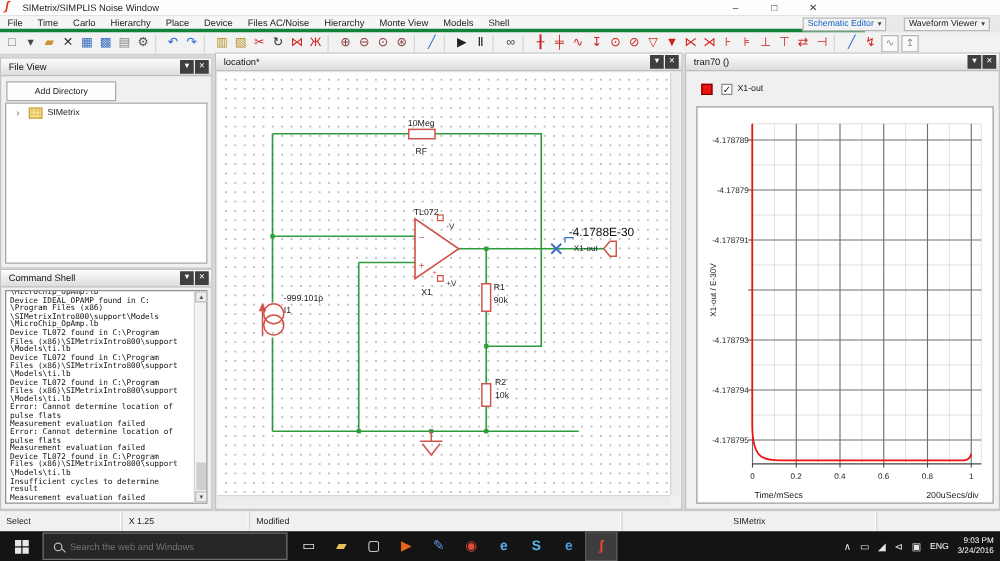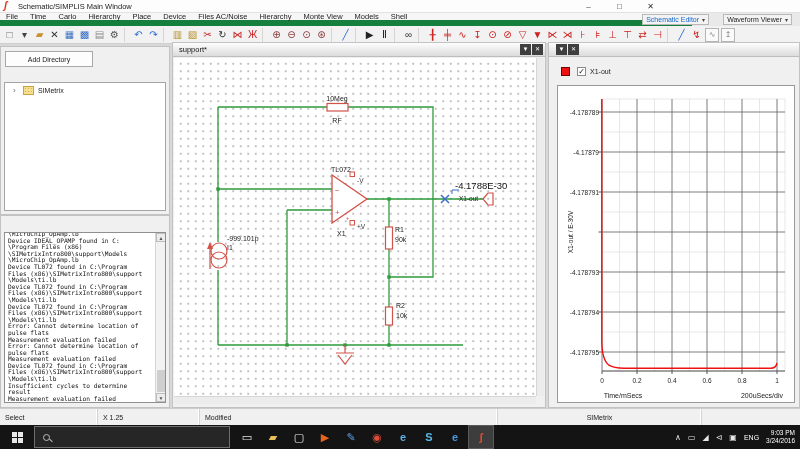--- a/index.html
+++ b/index.html
@@ -6,21 +6,21 @@
 *{box-sizing:border-box;margin:0;padding:0}
 html,body{width:800px;height:449px;overflow:hidden}
 body{position:relative;background:#e9e9e9;font-family:"Liberation Sans","DejaVu Sans",sans-serif;color:#1a1a1a}
 
 #titlebar{position:absolute;left:0;top:0;width:800px;height:13px;background:#fdfdfd;border-bottom:1px solid #e2e2e2;display:flex;align-items:center}
 #app-logo{width:10px;margin-left:4px;color:#e03418;font-weight:bold;font-style:italic;font-size:10px;line-height:10px}
 #title-text{font-size:7.5px;margin-left:4px;color:#222}
 #win-controls{position:absolute;left:573px;top:0;width:95px;height:13px;display:flex}
 .win-btn{width:31px;text-align:center;font-size:8px;line-height:13px;color:#333}
 
-#menubar{position:absolute;left:0;top:13px;width:692px;height:13px;background:#f6f6f6;border-bottom:6px solid #15803d;display:flex;align-items:center}
+#menubar{position:absolute;left:0;top:13px;width:692px;height:13px;background:#f6f6f6;border-bottom:3px solid #15803d;display:flex;align-items:center}
 .menu-item{font-size:7.5px;padding:0 6px;line-height:13px;color:#222}
 #view-tabs{position:absolute;right:8px;top:14px;display:flex;gap:14px}
 .view-tab{height:11px;border:1px solid #b8b8b8;background:#f3f3f3;display:flex;align-items:center;padding:0 3px;font-size:7px}
 .view-tab .arrow{margin-left:3px;font-size:6px;color:#444}
 #tab-schematic span.lbl{color:#1464c8}
 #tab-waveform span.lbl{color:#222}
 
 #toolbar{position:absolute;left:0;top:26px;width:800px;height:18px;background:#f2f2f2;border-bottom:1px solid #cfcfcf;display:flex;align-items:center;padding-left:2px}
 .ticon{display:inline-block;width:15px;height:16px;text-align:center;font-size:10px;line-height:16px}
 .ticon.boxed{border:1px solid #b5b5b5;background:#fafafa;height:14px;line-height:12px;font-size:8px;width:14px;margin:0 1px}
@@ -84,21 +84,21 @@
 .tray-ic{color:#e6e6e6;font-size:8px}
 #tray-lang{color:#fff;font-size:7px}
 #tray-clock{color:#fff;font-size:6.5px;line-height:8px;text-align:right;margin-right:3px}
 svg text{font-family:"Liberation Sans","DejaVu Sans",sans-serif}
 </style>
 </head>
 <body>
 
 <div id="titlebar">
   <span id="app-logo">ʃ</span>
-  <span id="title-text">Schematic/SIMPLIS Main Window</span>
+  <span id="title-text">SIMetrix/SIMPLIS Noise Window</span>
   <span id="win-controls">
     <span class="win-btn">–</span>
     <span class="win-btn">□</span>
     <span class="win-btn">✕</span>
   </span>
 </div>
 
 <div id="menubar">
   <span id="menu-items" style="display:flex">
       <span class="menu-item">File</span>
@@ -178,44 +178,54 @@
       <span class="ticon" style="color: rgb(46, 107, 214);">╱</span>
       <span class="ticon" style="color: rgb(204, 34, 34);">↯</span>
       <span class="ticon boxed" style="color: rgb(136, 136, 136);">∿</span>
       <span class="ticon boxed" style="color: rgb(136, 136, 136);">↥</span>
     </span>
 </div>
 
 <div id="main">
 
   <div class="panel" id="file-view">
+    <div class="phead">
+      <span class="ptitle">File View</span>
+      <span class="ph-btn">▼</span>
+      <span class="ph-btn">✕</span>
+    </div>
     <div id="add-dir-btn">Add Directory</div>
     <div id="file-tree">
       <div class="tree-row">
         <span class="tree-chevron">›</span>
         <span class="folder-ic"></span>
         <span class="tree-label">SIMetrix</span>
       </div>
     </div>
   </div>
 
   <div class="panel" id="command-shell">
+    <div class="phead">
+      <span class="ptitle">Command Shell</span>
+      <span class="ph-btn">▼</span>
+      <span class="ph-btn">✕</span>
+    </div>
     <div id="shell-box">
       <div id="shell-lines"><div class="sline">\MicroChip_OpAmp.lb</div><div class="sline">Device IDEAL_OPAMP found in C:</div><div class="sline">\Program Files (x86)</div><div class="sline">\SIMetrixIntro800\support\Models</div><div class="sline">\MicroChip_OpAmp.lb</div><div class="sline">Device TL072 found in C:\Program</div><div class="sline">Files (x86)\SIMetrixIntro800\support</div><div class="sline">\Models\ti.lb</div><div class="sline">Device TL072 found in C:\Program</div><div class="sline">Files (x86)\SIMetrixIntro800\support</div><div class="sline">\Models\ti.lb</div><div class="sline">Device TL072 found in C:\Program</div><div class="sline">Files (x86)\SIMetrixIntro800\support</div><div class="sline">\Models\ti.lb</div><div class="sline">Error: Cannot determine location of</div><div class="sline">pulse flats</div><div class="sline">Measurement evaluation failed</div><div class="sline">Error: Cannot determine location of</div><div class="sline">pulse flats</div><div class="sline">Measurement evaluation failed</div><div class="sline">Device TL072 found in C:\Program</div><div class="sline">Files (x86)\SIMetrixIntro800\support</div><div class="sline">\Models\ti.lb</div><div class="sline">Insufficient cycles to determine</div><div class="sline">result</div><div class="sline">Measurement evaluation failed</div></div>
       <div id="shell-scroll">
         <div class="sbtn" id="shell-sb-up">▲</div>
         <div id="shell-thumb"></div>
         <div class="sbtn" id="shell-sb-down">▼</div>
       </div>
     </div>
   </div>
 
   <div class="panel" id="schematic-panel">
     <div class="phead">
-      <span class="ptitle">support*</span>
+      <span class="ptitle">location*</span>
       <span class="ph-btn">▼</span>
       <span class="ph-btn">✕</span>
     </div>
     <div id="sch-wrap">
       <div id="sch-canvas">
         <svg width="362" height="338" viewBox="174 56 362 338">
 
           <g stroke="#2E9B3C" stroke-width="1.3" fill="none">
             <path d="M218,105 H327 M348,105 H433 V275 H389"></path>
             <path d="M218,105 V240 M218,187 H332"></path>
@@ -289,20 +299,21 @@
           </g>
         </svg>
       </div>
       <div id="sch-vscroll"></div>
     </div>
     <div id="sch-hscroll"></div>
   </div>
 
   <div class="panel" id="waveform-panel">
     <div class="phead">
+      <span class="ptitle">tran70 ()</span>
       <span class="ph-btn">▼</span>
       <span class="ph-btn">✕</span>
     </div>
     <div id="wf-legend">
       <span id="wf-swatch"></span>
       <span id="wf-check">✓</span>
       <span id="wf-label">X1-out</span>
     </div>
     <div id="wf-plotbox">
       <svg width="236" height="316" viewBox="556 84 236 316">
@@ -365,20 +376,21 @@
   <div id="start-btn">
     <span id="win-logo">
         <i></i>
         <i></i>
         <i></i>
         <i></i>
       </span>
   </div>
   <div id="tb-search">
     <span id="search-icon"></span>
+    <input type="text" placeholder="Search the web and Windows" style="">
   </div>
   <div id="tb-apps">
       <span class="tb-app">
         <span class="tb-glyph" style="color: rgb(224, 224, 224);">▭</span>
       </span>
       <span class="tb-app">
         <span class="tb-glyph" style="color: rgb(232, 192, 90);">▰</span>
       </span>
       <span class="tb-app">
         <span class="tb-glyph" style="color: rgb(240, 240, 240);">▢</span>

